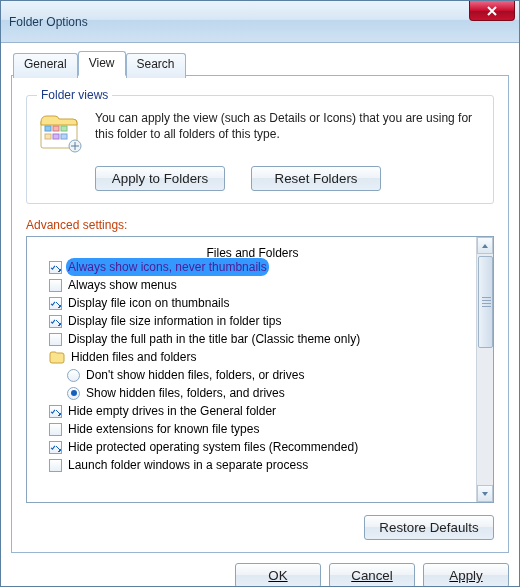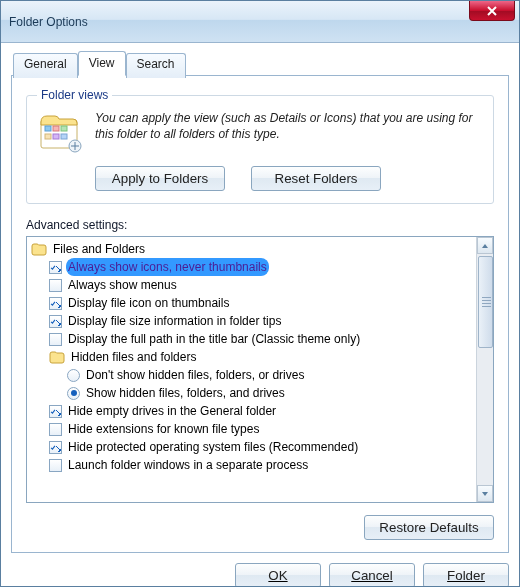--- a/index.html
+++ b/index.html
@@ -90,39 +90,39 @@
   fieldset.folderviews {
     border: 1px solid #cdd9e4;
     border-radius: 3px;
     padding: 8px 10px 12px 10px;
     margin: 0 0 12px 0;
   }
   fieldset.folderviews legend {
     padding: 0 4px;
     color: #1b3a86;
   }
-  .fv-row { display: flex; gap: 12px; font-style: italic; }
+  .fv-row { display: flex; gap: 12px; }
   .fv-icon {
     width: 46px; height: 46px;
     flex: 0 0 46px;
     display: flex; align-items: center; justify-content: center;
   }
   .fv-text { flex: 1; color: #222; line-height: 1.35; }
   .fv-buttons { display: flex; gap: 26px; margin-top: 10px; margin-left: 58px; }
   .w7btn {
     min-width: 130px;
     padding: 4px 10px;
     border: 1px solid #8aa6bf;
     border-radius: 3px;
     background: linear-gradient(to bottom, #fdfefe 0%, #eef3f8 49%, #dfe9f2 50%, #e7eff7 100%);
     color: #222;
     cursor: pointer;
     text-align: center;
   }
-  .advlabel { margin: 2px 0 4px 0; color: #0f172a; }
+  .advlabel { margin: 2px 0 4px 0; color: #c2410c; }
   .treebox {
     border: 1px solid #8aa6bf;
     background: #fff;
     flex: 1;
     display: flex;
     overflow: hidden;
     min-height: 240px;
   }
   .tree {
     flex: 1;
@@ -130,21 +130,21 @@
     overflow: hidden;
     line-height: 18px;
     white-space: nowrap;
   }
   .tree .row {
     display: flex;
     align-items: center;
     height: 18px;
     gap: 4px;
   }
-  .indent0 { padding-left: 2px; }
+  .indent0 { padding-left: 2px; flex-direction: column; }
   .indent1 { padding-left: 20px; }
   .indent2 { padding-left: 38px; }
   .foldericon {
     width: 16px; height: 14px;
   }
   .chk, .rdo {
     width: 13px; height: 13px;
     border: 1px solid #89a6c2;
     background: linear-gradient(to bottom, #fff, #e8f0f8);
     display: inline-flex;
@@ -350,16 +350,16 @@
 
     <div class="restore-row">
       <button class="w7btn" style="min-width:130px">Restore Defaults</button>
     </div>
 
   </div>
 
   <div class="bottom-row">
     <button class="w7btn">OK</button>
     <button class="w7btn">Cancel</button>
-    <button class="w7btn">Folder</button>
+    <button class="w7btn">Apply</button>
   </div>
 
 </div>
 
 </body></html>

